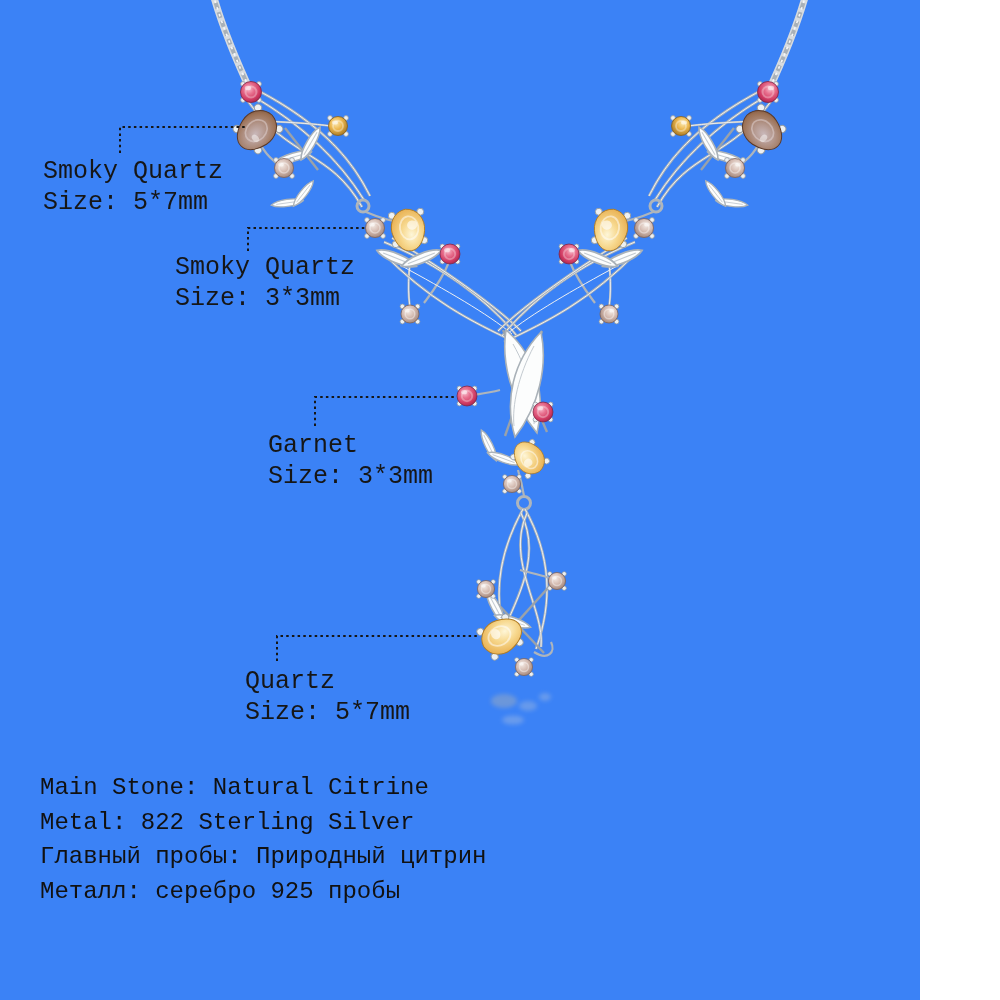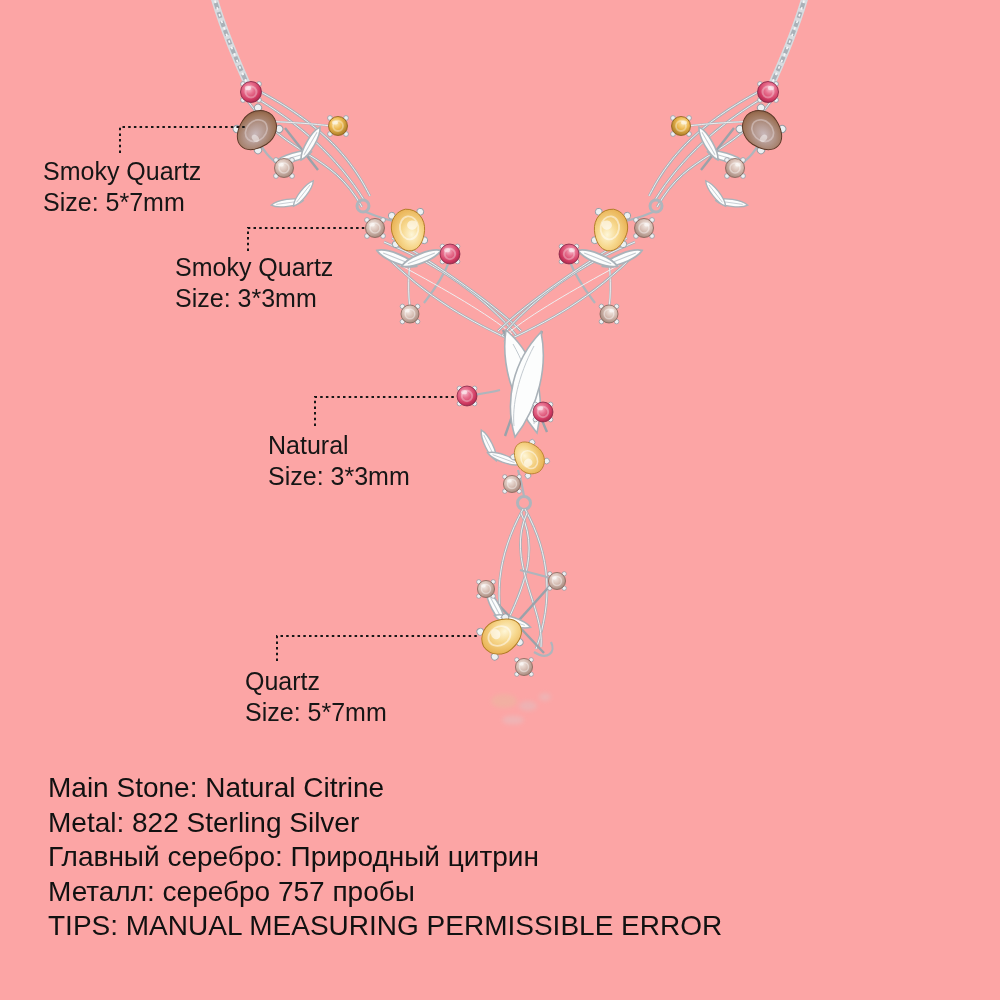--- a/index.html
+++ b/index.html
@@ -1,22 +1,22 @@
 <!DOCTYPE html>
 <html><head>
 <meta charset="utf-8">
 <style>
   html,body{margin:0;padding:0;background:#ffffff;}
   .stage{
-    position:relative;width:1000px;height:1000px;background:#fca5a5;overflow:hidden;
-    font-family:Liberation Sans, sans-serif;color:#1c1c1c;
+    position:relative;width:920px;height:1000px;background:#3b82f6;overflow:hidden;
+    font-family:Liberation Mono, monospace;color:#1c1c1c;
   }
   .stage svg{position:absolute;left:0;top:0;}
   .callout{position:absolute;font-size:25px;line-height:31px;white-space:nowrap;color:#161616;}
-  .details{position:absolute;left:48px;top:771px;font-size:28px;line-height:34.6px;color:#111;}
+  .details{position:absolute;left:40px;top:771px;font-size:24px;line-height:34.6px;color:#111;}
   .vine{fill:none;stroke:#a9b1b8;stroke-width:2.6;}
   .vinehi{fill:none;stroke:#eef0f2;stroke-width:1;}
   .stem{fill:none;stroke:#aeb5bc;stroke-width:2.2;}
   .stemhi{fill:none;stroke:#f3f4f5;stroke-width:0.9;}
   .bar{stroke:#9aa2aa;stroke-width:2.4;}
   .calline{fill:none;stroke:#161616;stroke-width:2;stroke-dasharray:2.5 3.2;}
 </style>
 </head>
 <body>
 
@@ -219,30 +219,29 @@
     <div>Smoky Quartz</div>
     <div>Size: 5*7mm</div>
   </div>
 
   <div class="callout" style="left:175px;top:252px">
     <div>Smoky Quartz</div>
     <div>Size: 3*3mm</div>
   </div>
 
   <div class="callout" style="left:268px;top:430px">
-    <div>Natural</div>
+    <div>Garnet</div>
     <div>Size: 3*3mm</div>
   </div>
 
   <div class="callout" style="left:245px;top:666px">
     <div>Quartz</div>
     <div>Size: 5*7mm</div>
   </div>
 
   <div class="details">
     <div>Main Stone: Natural Citrine</div>
     <div>Metal: 822 Sterling Silver</div>
-    <div>Главный серебро: Природный цитрин</div>
-    <div>Металл: серебро 757 пробы</div>
-    <div>TIPS: MANUAL MEASURING PERMISSIBLE ERROR</div>
+    <div>Главный пробы: Природный цитрин</div>
+    <div>Металл: серебро 925 пробы</div>
   </div>
 
 </div>
 
 </body></html>

